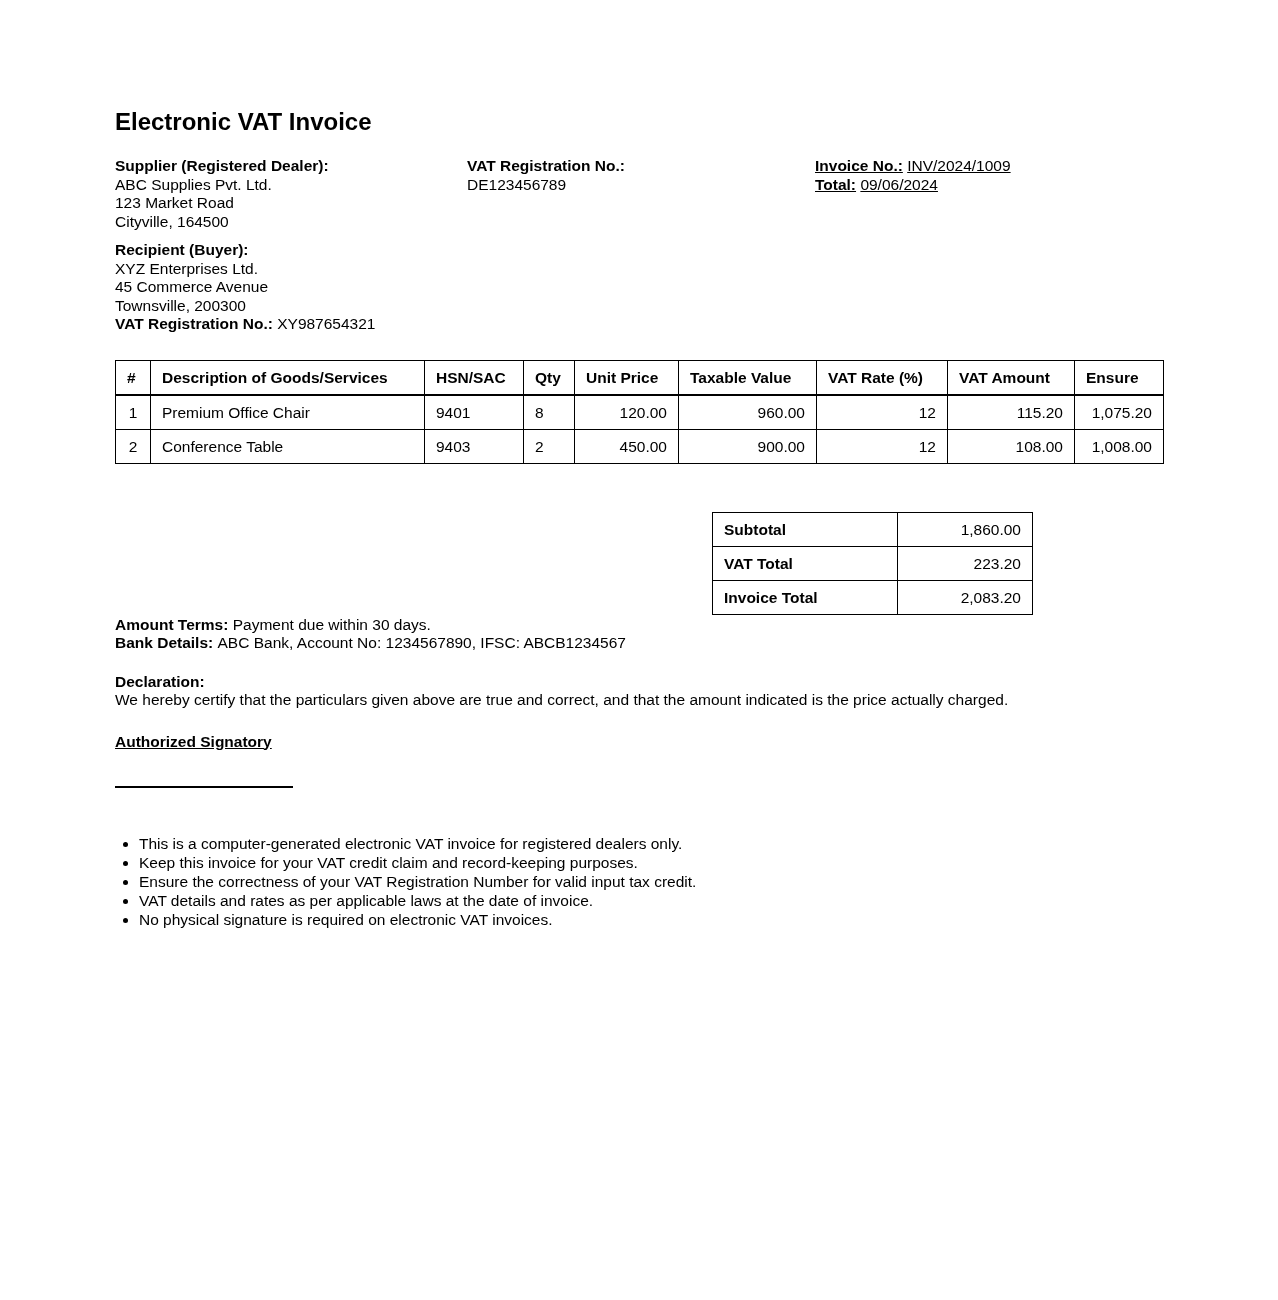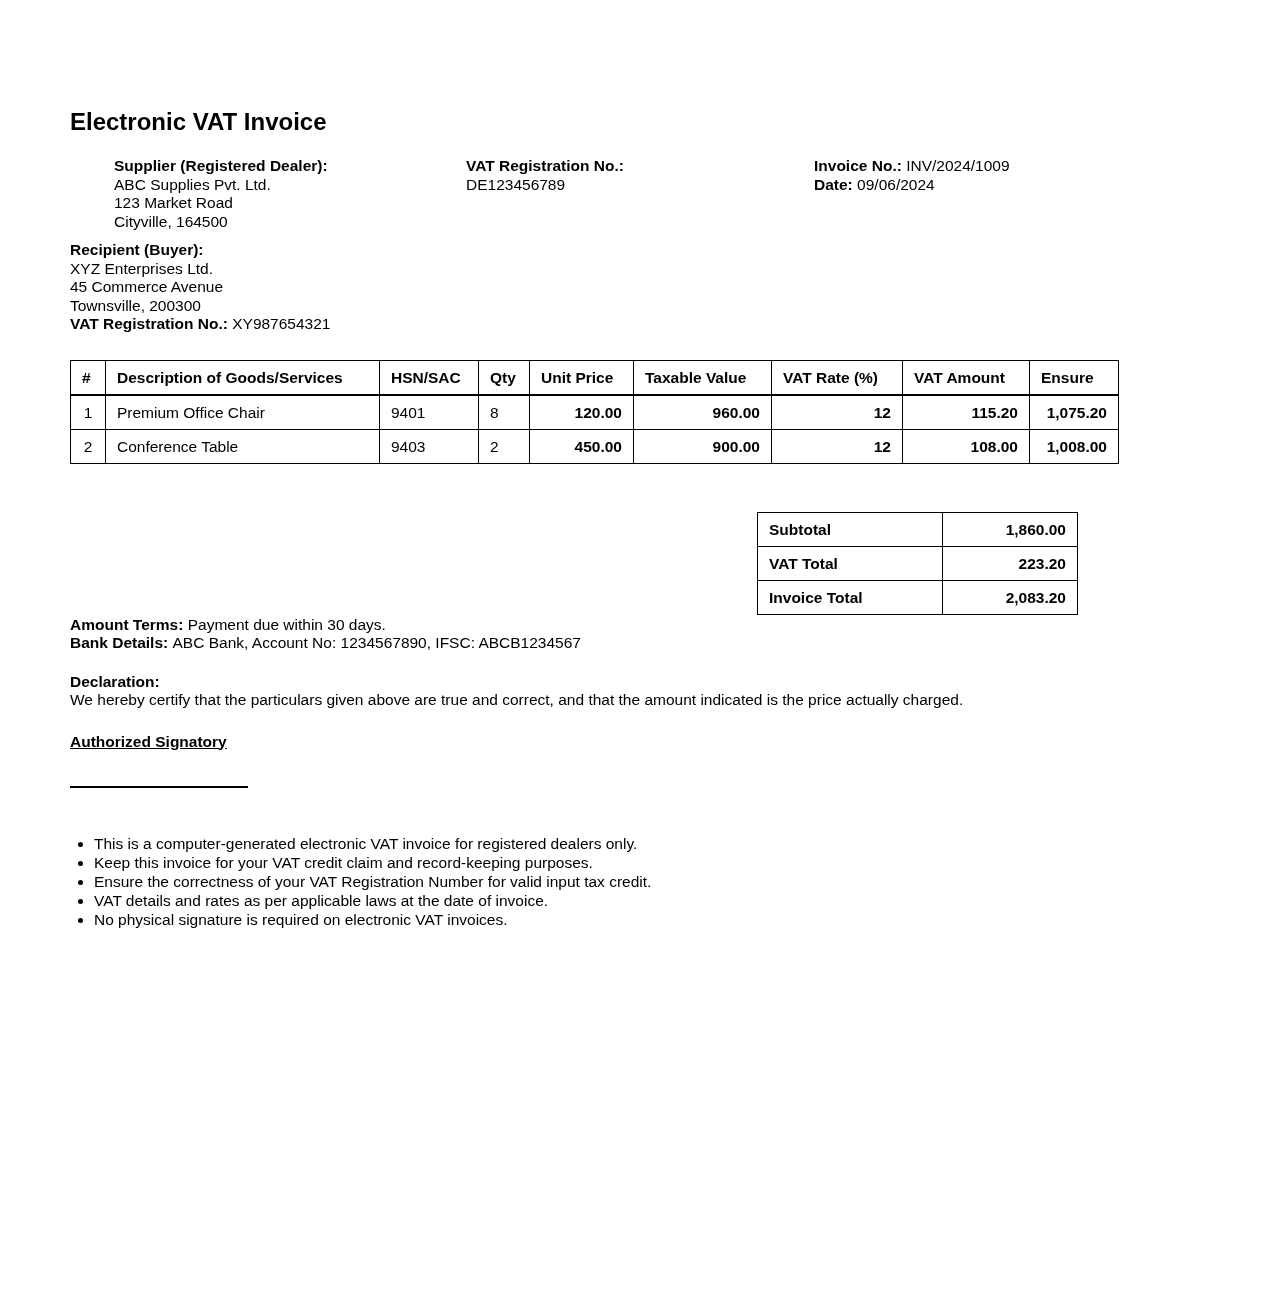--- a/index.html
+++ b/index.html
@@ -6,47 +6,47 @@
   html, body {
     margin: 0; padding: 0;
     width: 1278px; height: 1300px;
     background: #ffffff;
     color: #000000;
     font-family: "Liberation Sans", "DejaVu Sans", sans-serif;
     font-size: 15.5px;
     line-height: 18.5px;
     overflow: hidden;
   }
-  .page { width: 1148px; padding: 0 70px; }
+  .page { width: 1148px; padding: 0 115px; }
   h1.title {
     margin: 0; padding-top: 108px;
     font-size: 24px; line-height: 28px; font-weight: bold;
   }
   .b { font-weight: bold; }
   .pair .b { margin-right: 0.28em; }
 
   .header-cols { display: flex; margin-top: 21px; }
-  .col-supplier { width: 352px; margin-left: 44px; }
+  .col-supplier { width: 352px; }
   .col-vatreg   { width: 348px; }
-  .col-invmeta  { flex: 1; }
+  .col-invmeta  { flex: 1; text-decoration: underline; }
 
   .recipient { margin-top: 10px; }
 
   table.items {
     border-collapse: collapse; table-layout: fixed;
     width: 1048px; margin-top: 26px;
     font-size: 15.5px; line-height: 19px;
   }
   table.items th, table.items td {
     border: 1px solid #000; padding: 7px 11px;
     overflow: hidden; white-space: nowrap;
   }
   table.items th { border-bottom-width: 2px; font-weight: bold; text-align: left; }
   .ac { text-align: center; }
-  .ar { text-align: right; font-weight: bold; }
+  .ar { text-align: right; }
 
   table.totals {
     border-collapse: collapse; table-layout: fixed;
     width: 320px; margin: 48px 0 0 auto;
     font-size: 15.5px; line-height: 19px;
   }
   table.totals td { border: 1px solid #000; padding: 7px 11px; }
 
   .payment { margin-top: 1px; }
   .declaration { margin-top: 20px; }
@@ -77,21 +77,21 @@
     </div>
     <div class="col-vatreg">
       <div class="b">VAT Registration No.:</div>
       <div>DE123456789</div>
     </div>
     <div class="col-invmeta">
       <div class="pair">
         <span class="b">Invoice No.:</span><span>INV/2024/1009</span>
       </div>
       <div class="pair">
-        <span class="b">Date:</span><span>09/06/2024</span>
+        <span class="b">Total:</span><span>09/06/2024</span>
       </div>
     </div>
   </div>
 
   <div class="recipient">
     <div class="b">Recipient (Buyer):</div>
     <div>XYZ Enterprises Ltd.</div>
     <div>45 Commerce Avenue</div>
     <div>Townsville, 200300</div>
     <div class="pair">

